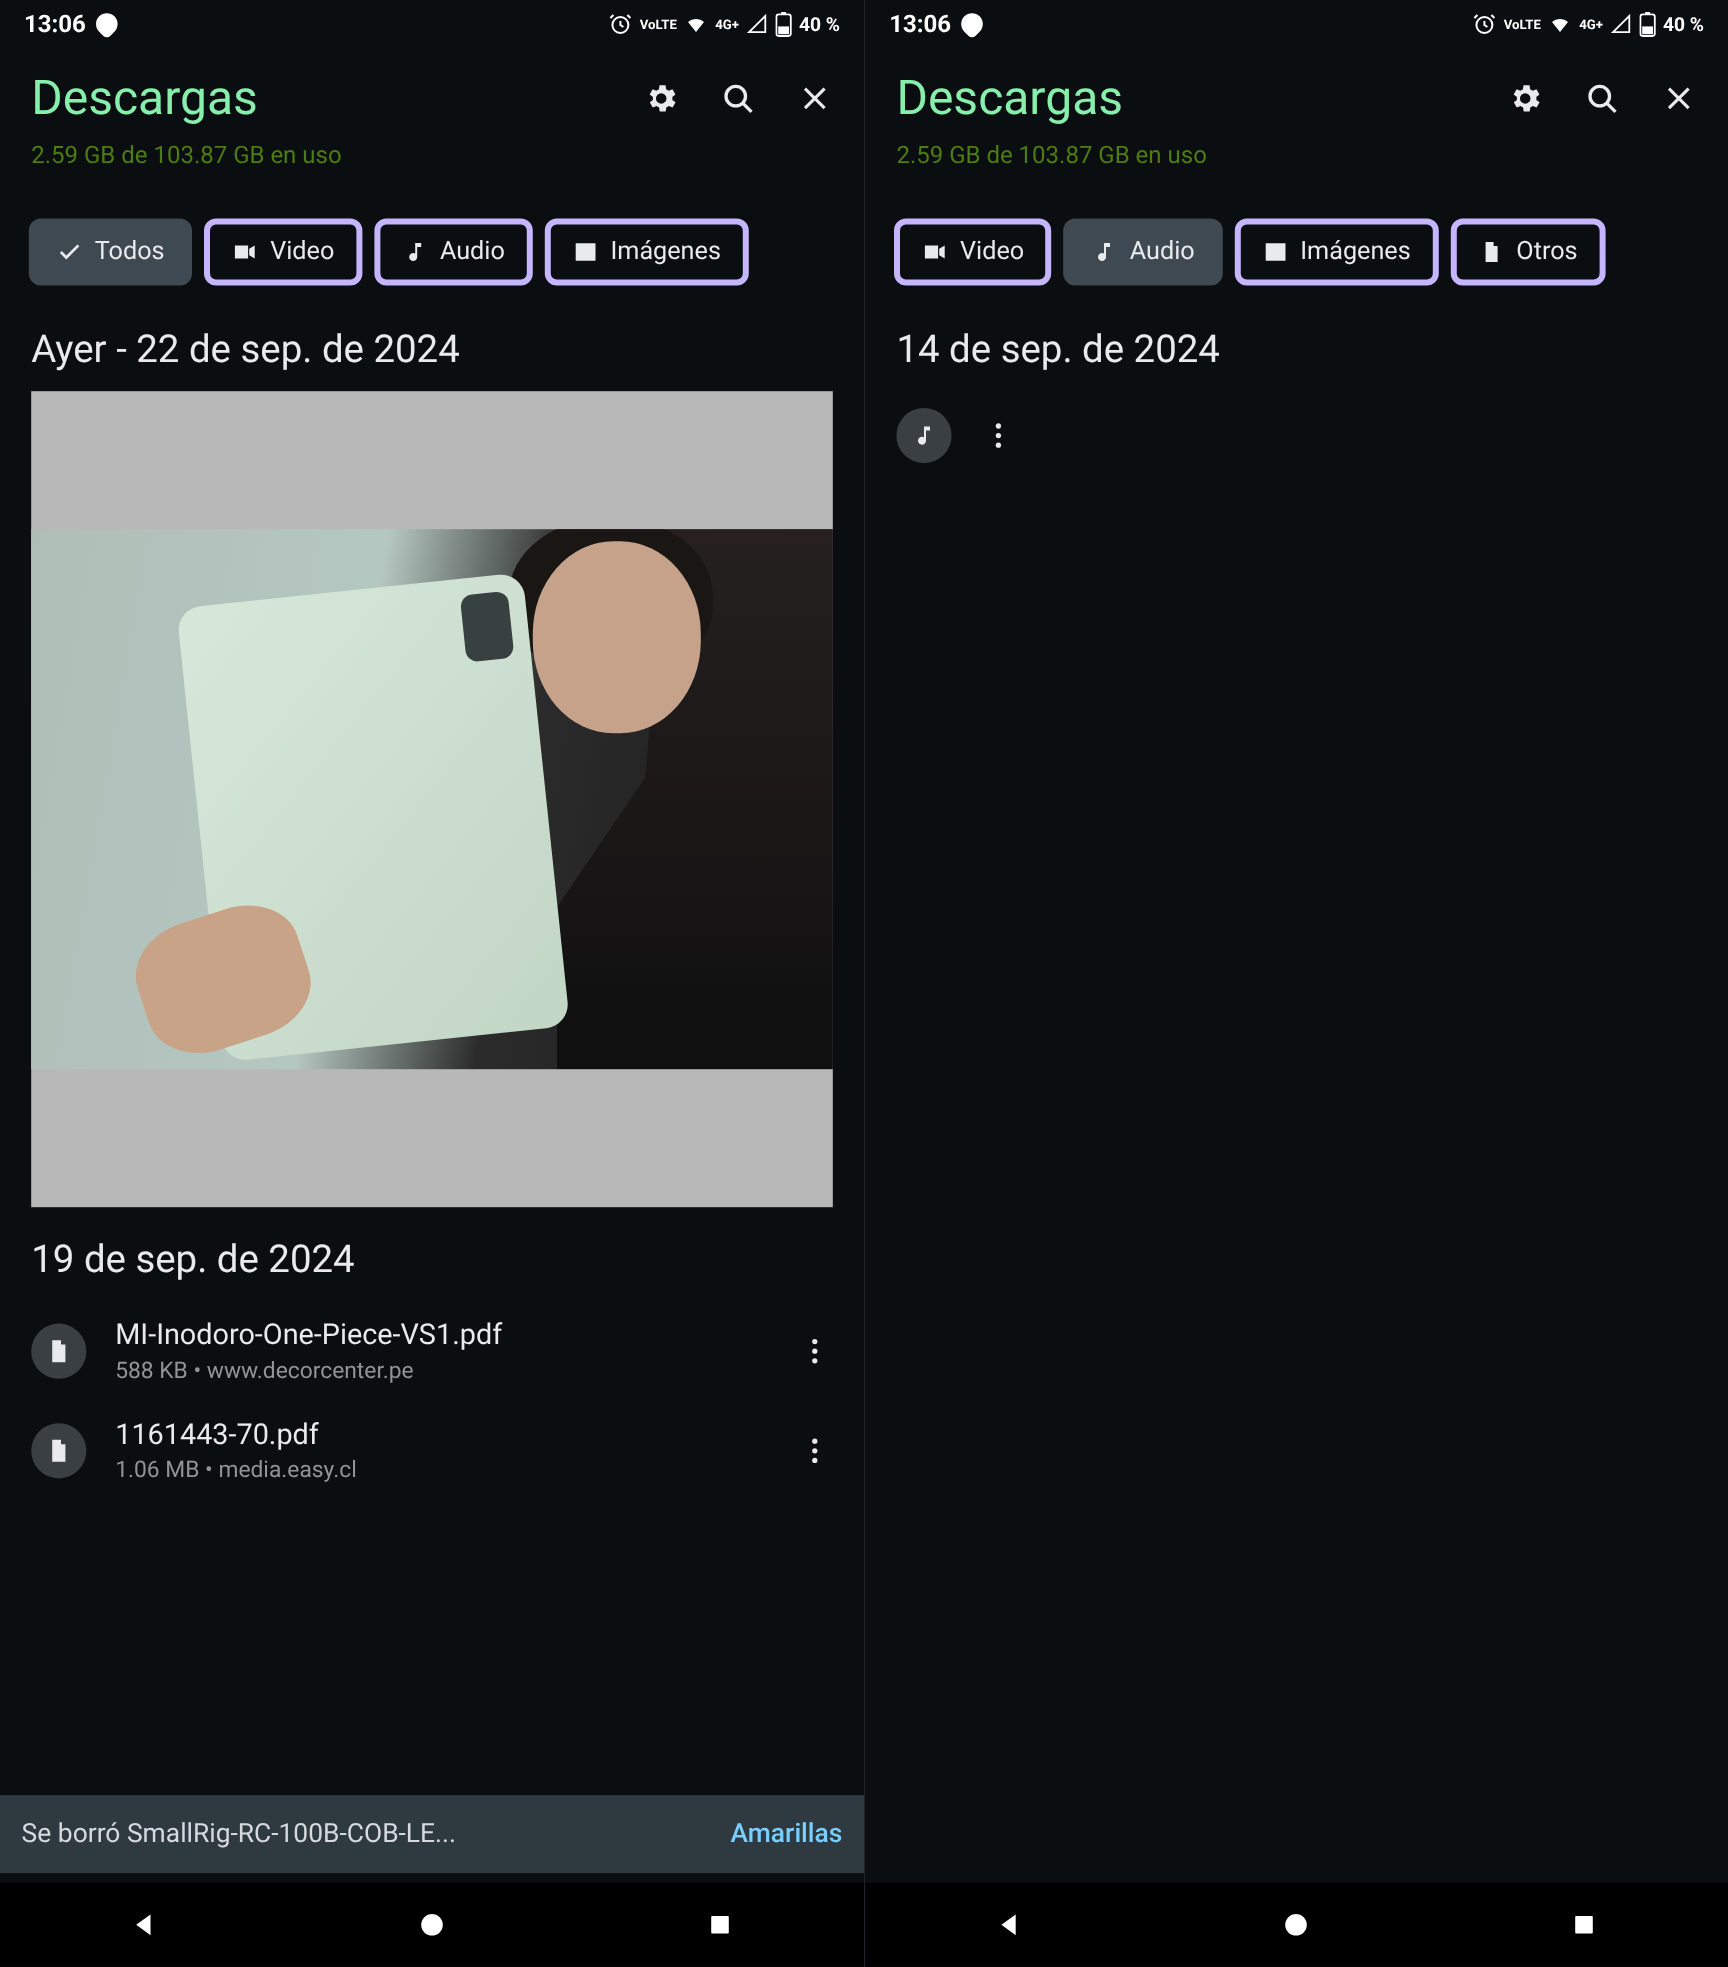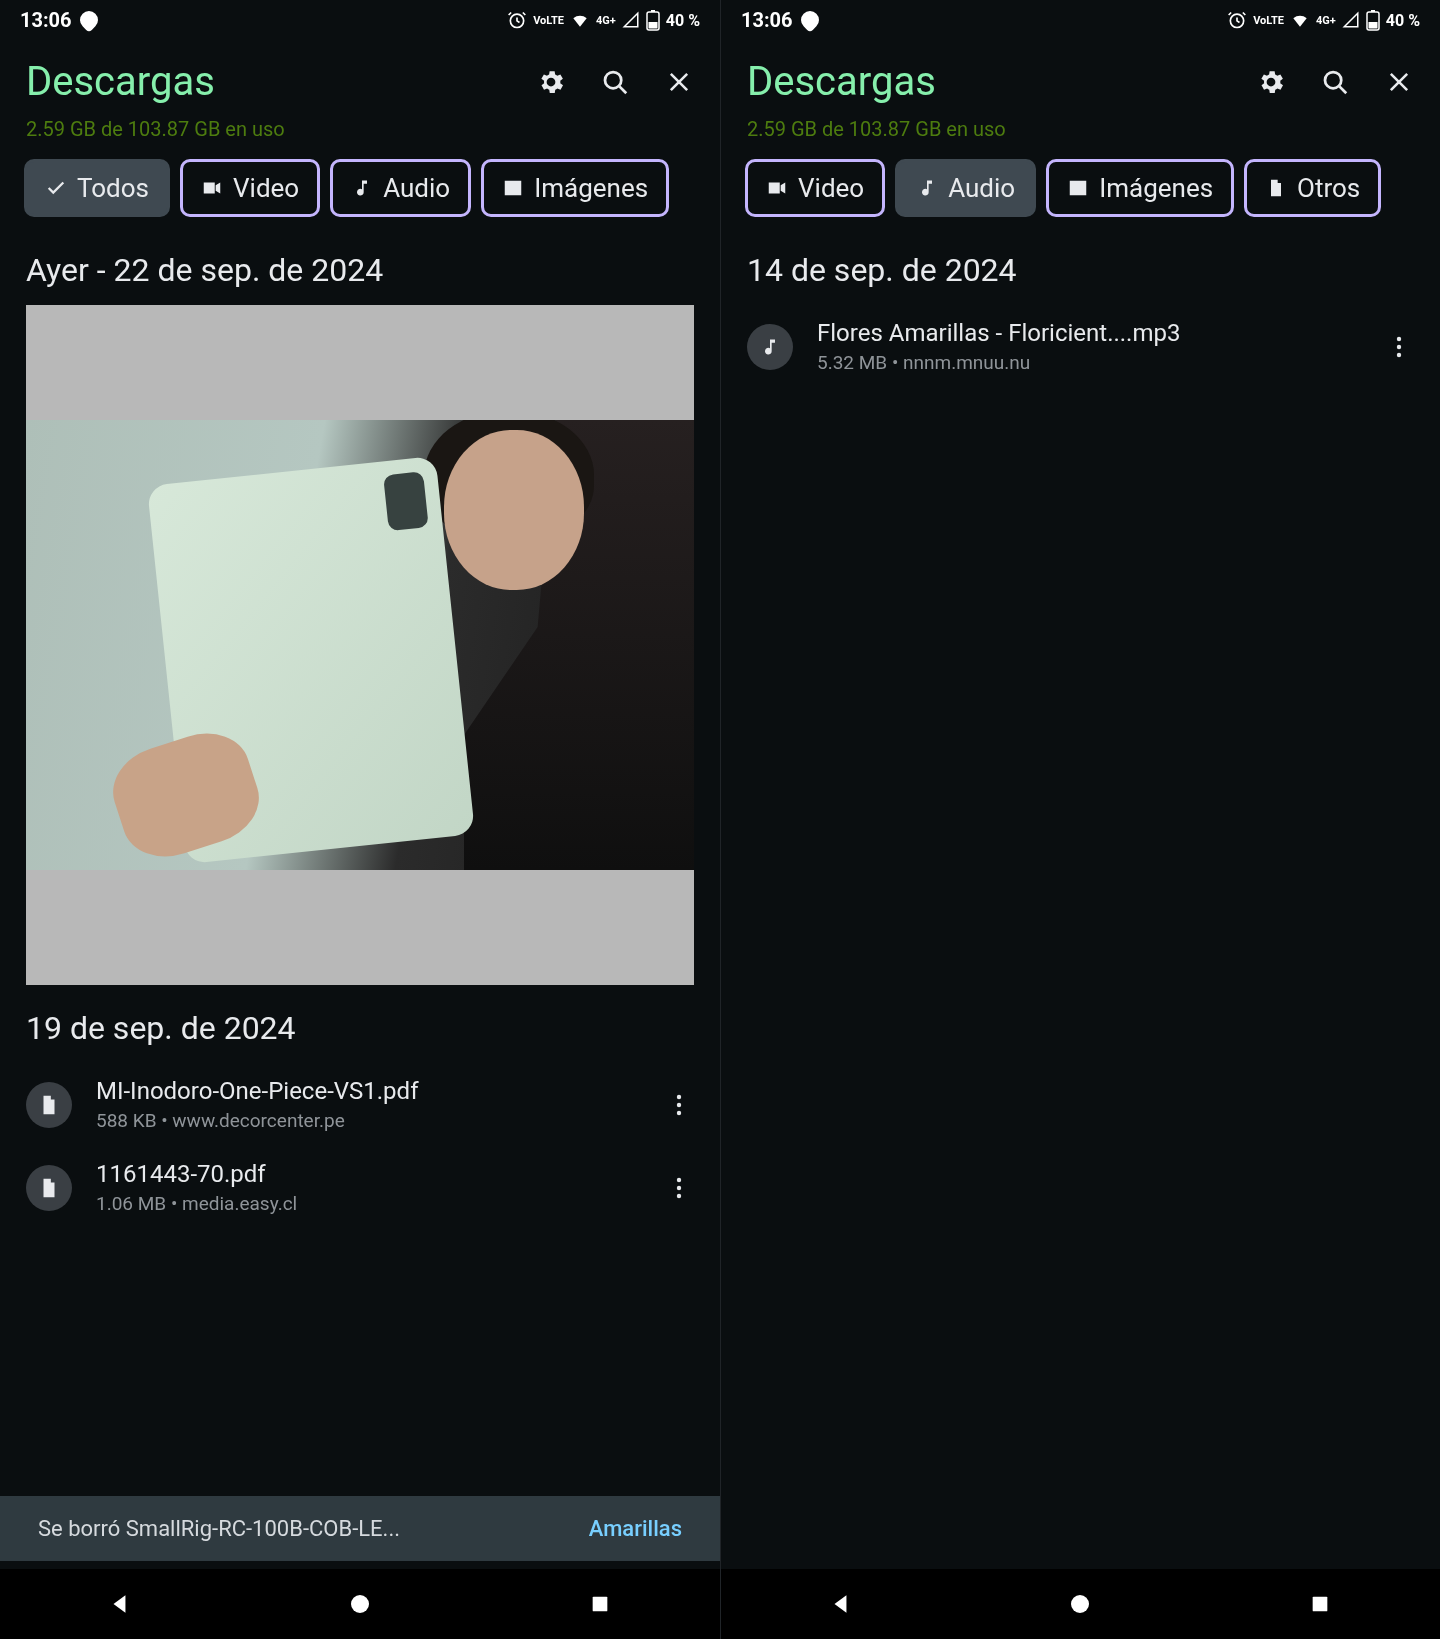--- a/index.html
+++ b/index.html
@@ -54,27 +54,28 @@
 .chips {
   display:flex;
   gap:10px;
   padding:0 24px 22px;
   overflow:hidden;
 }
 .chip {
   display:flex;
   align-items:center;
   gap:10px;
-  border:3px solid #c4b5fd;
+  border:5px solid #c4b5fd;
   border-radius:10px;
   padding:11px 18px;
-  font-size:26px;
+  font-size:21px;
   color:#e8eaed;
   white-space:nowrap;
   background:transparent;
+  margin-top:23px;
 }
 .chip.active {
   background:#3f4951;
   border-color:#3f4951;
 }
 .chip .cicon { width:22px; height:22px; display:flex; align-items:center; justify-content:center; }
 
 
 .section-head {
   padding:12px 26px 16px;
@@ -129,21 +130,21 @@
 .row .meta { flex:1; min-width:0; }
 .row .name { font-size:24px; color:#e8eaed; white-space:nowrap; overflow:hidden; text-overflow:ellipsis; }
 .row .sub { font-size:19px; color:#8f9499; margin-top:4px; }
 .row .more { width:30px; display:flex; align-items:center; justify-content:center; color:#e8eaed; }
 
 
 .snackbar {
   position:absolute;
   left:0; right:0; bottom:78px;
   background:#2f3a40;
-  padding:20px 38px;
+  padding:20px 18px;
   display:flex;
   align-items:center;
   justify-content:space-between;
   font-size:22px;
 }
 .snackbar .msg { color:#d6dade; white-space:nowrap; overflow:hidden; text-overflow:ellipsis; max-width:480px;}
 .snackbar .action { color:#78cfff; font-weight:500; }
 
 
 .navbar {
@@ -433,24 +434,20 @@
   </div>
 
   <div class="section-head">14 de sep. de 2024</div>
 
   <div class="row">
     <div class="ficon">
       <svg width="20" height="20" viewBox="0 0 24 24" fill="#e8eaed">
           <path d="M12 3v10.6A4 4 0 1014 17V7h4V3h-6z"></path>
         </svg>
     </div>
-    <div class="meta">
-      <div class="name">Flores Amarillas - Floricient....mp3</div>
-      <div class="sub">5.32 MB • nnnm.mnuu.nu</div>
-    </div>
     <div class="more">
       <svg width="6" height="24" viewBox="0 0 6 24" fill="#e8eaed">
           <circle cx="3" cy="4" r="2.2"></circle>
           <circle cx="3" cy="12" r="2.2"></circle>
           <circle cx="3" cy="20" r="2.2"></circle>
         </svg>
     </div>
   </div>
 
   <div class="navbar">

